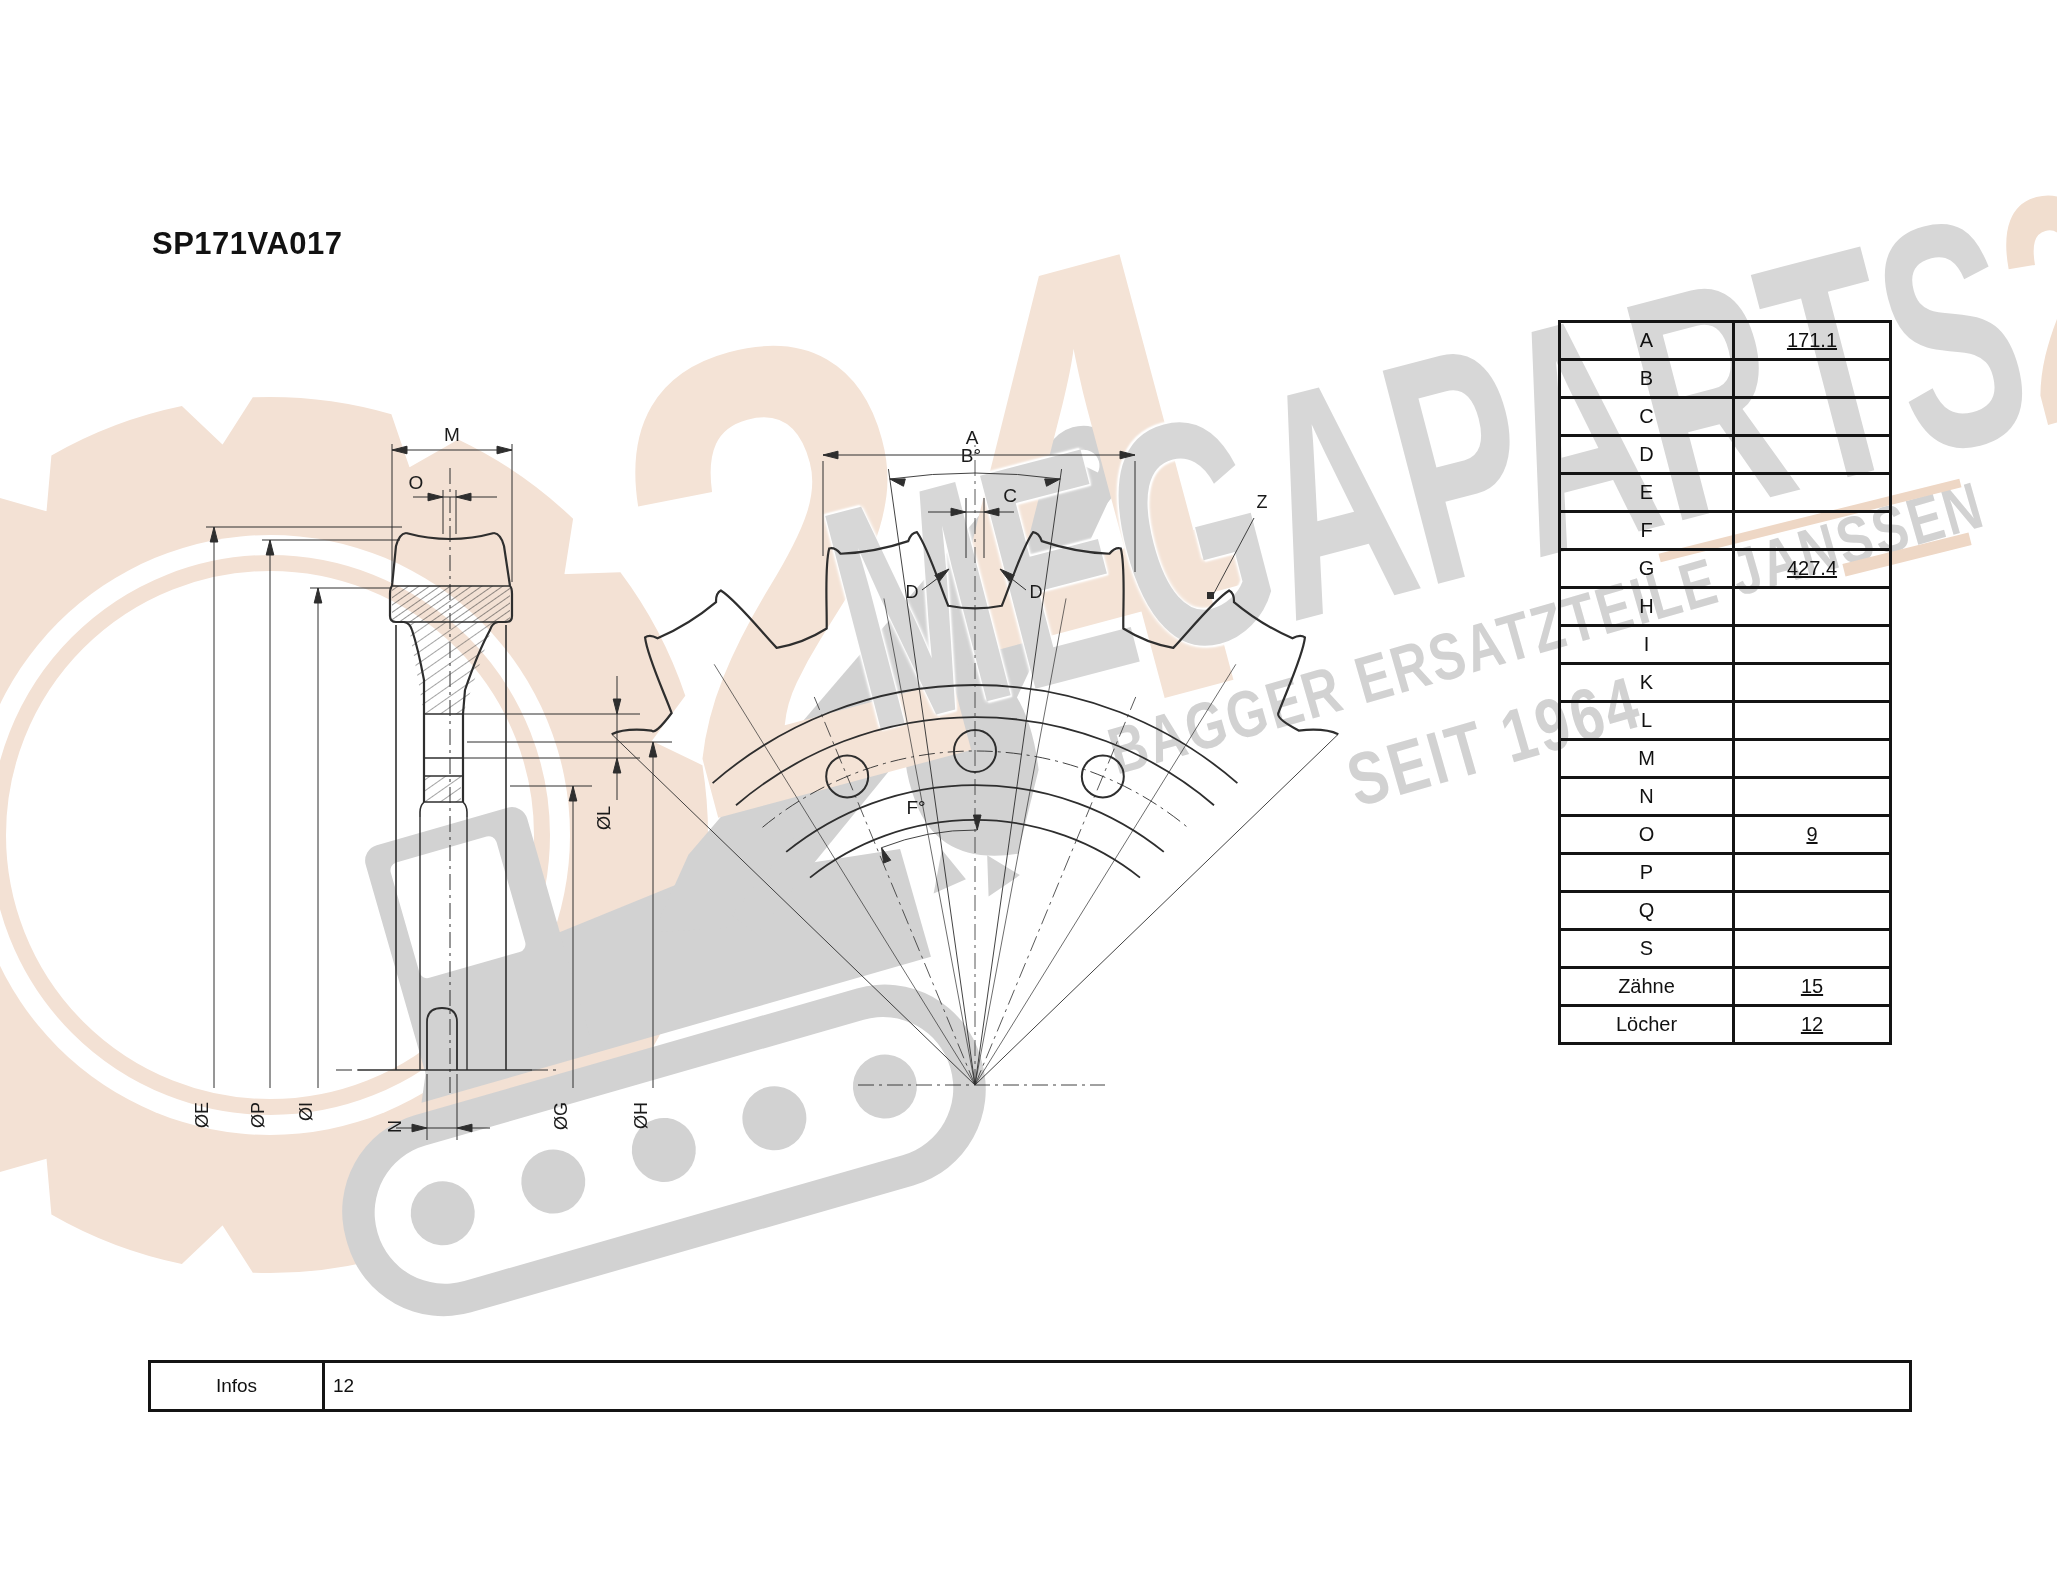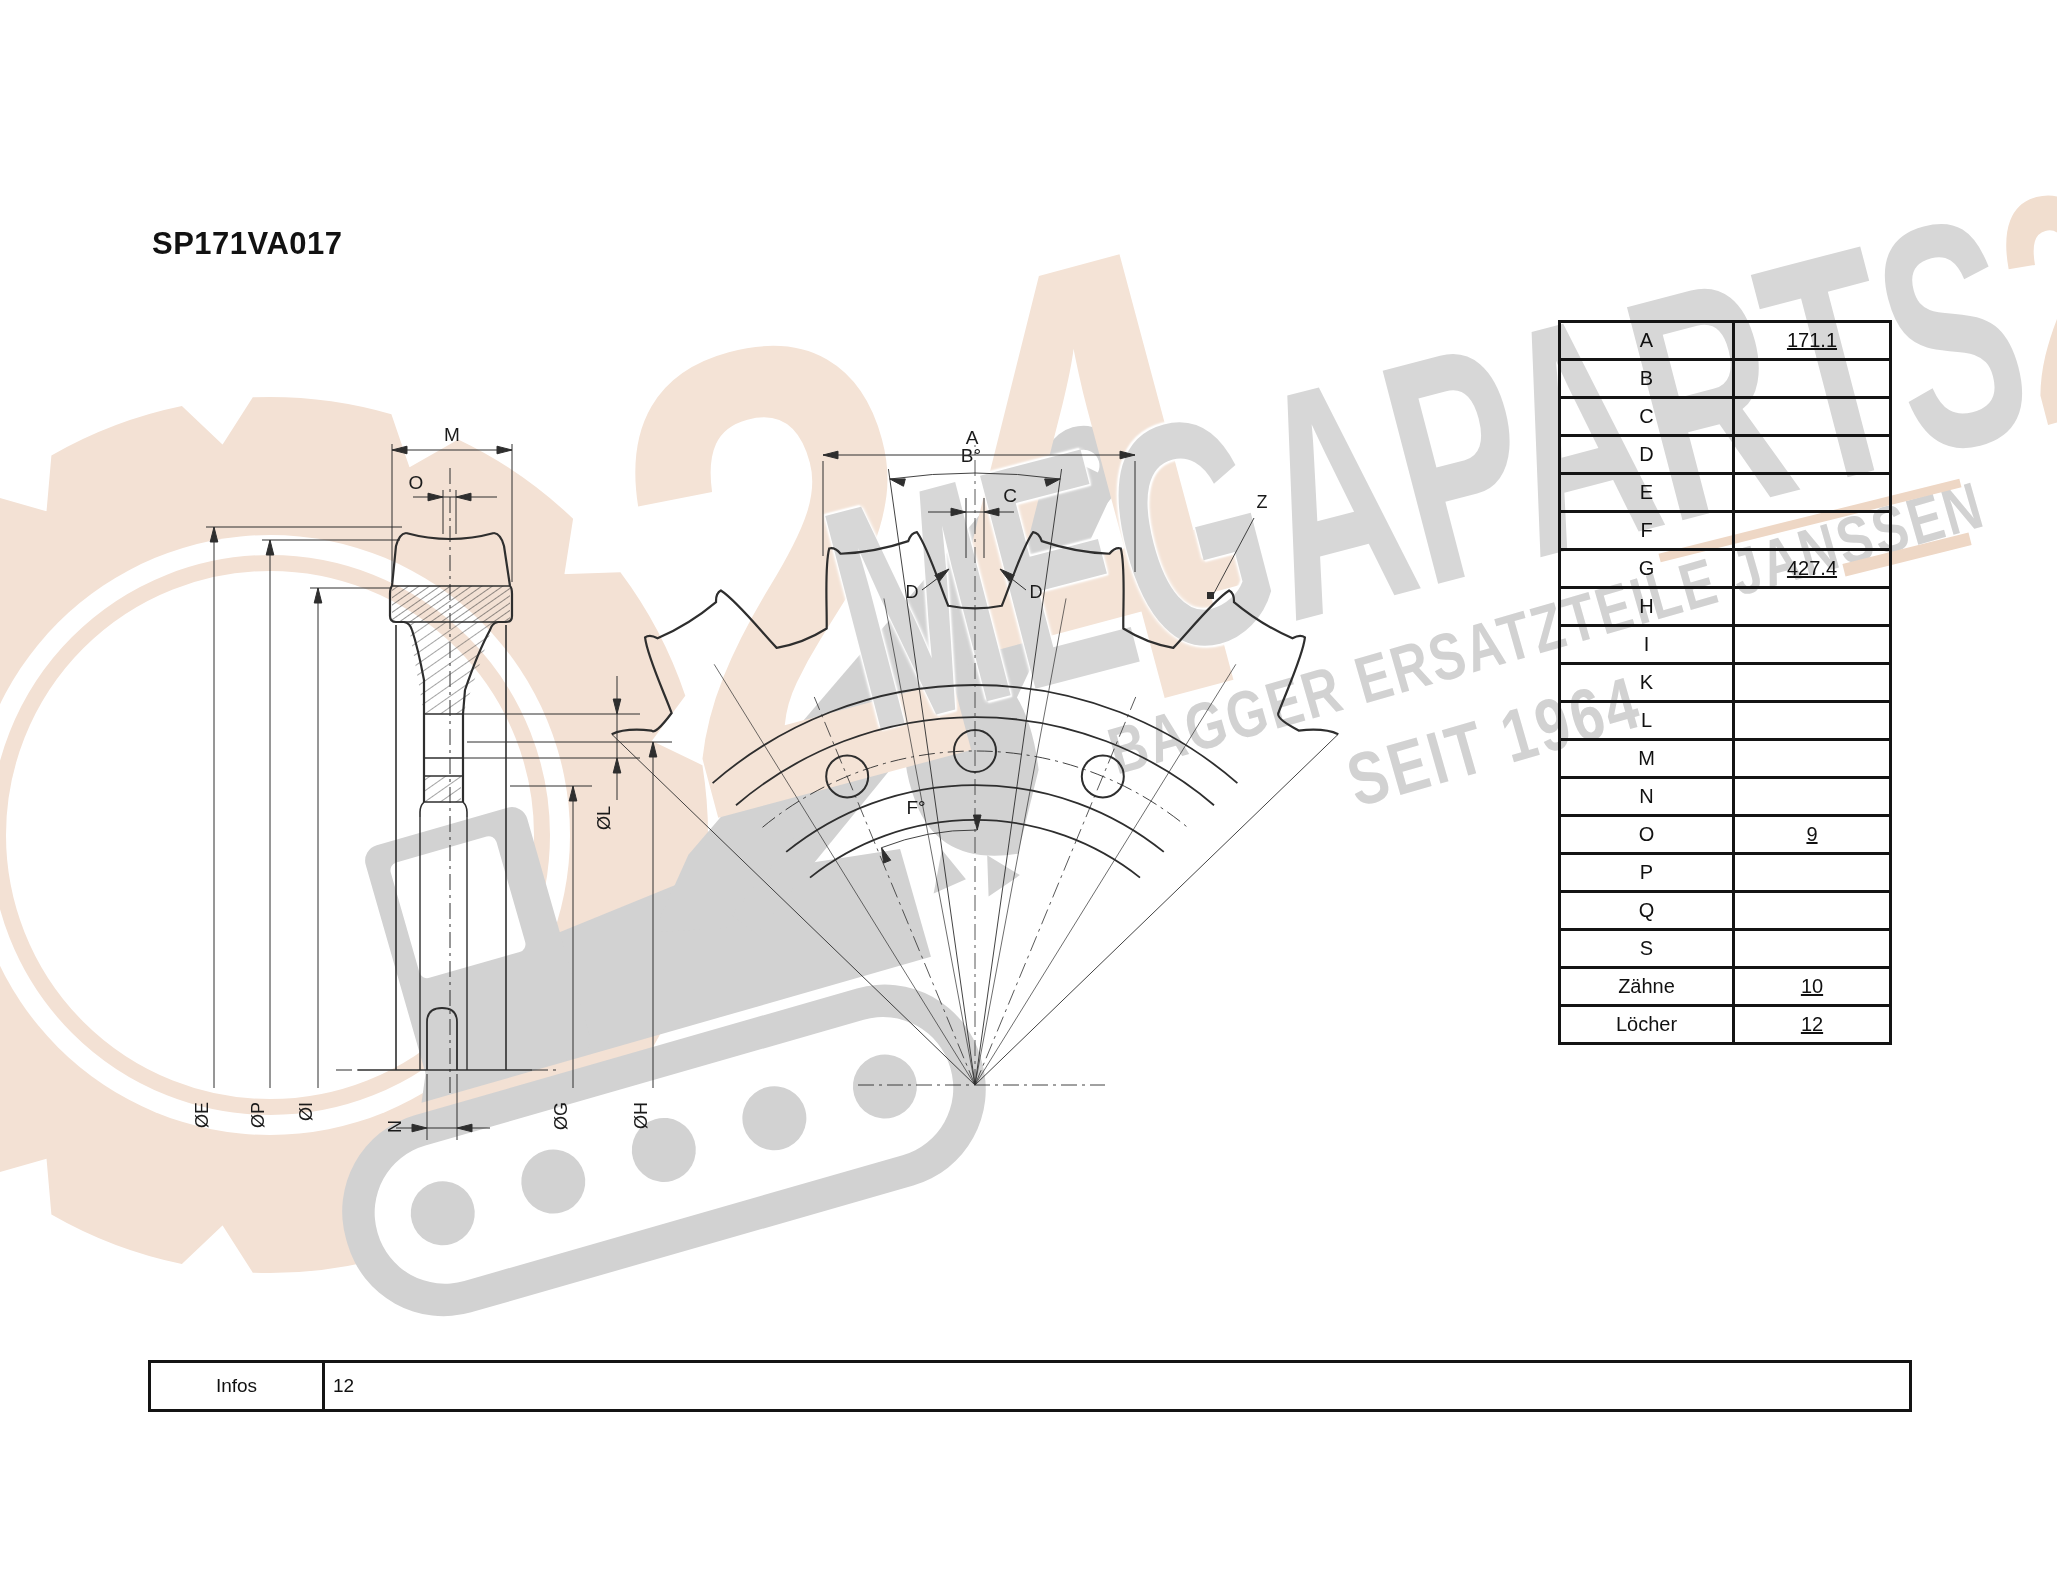--- a/index.html
+++ b/index.html
@@ -306,21 +306,21 @@
     <div class="spec-row">
       <div class="spec-cell lab">Q</div>
       <div class="spec-cell val"></div>
     </div>
     <div class="spec-row">
       <div class="spec-cell lab">S</div>
       <div class="spec-cell val"></div>
     </div>
     <div class="spec-row">
       <div class="spec-cell lab">Zähne</div>
-      <div class="spec-cell val">10</div>
+      <div class="spec-cell val">15</div>
     </div>
     <div class="spec-row">
       <div class="spec-cell lab">Löcher</div>
       <div class="spec-cell val">12</div>
     </div>
   </div>
 
 <div class="info-table">
   <div class="info-cell lab">Infos</div>
   <div class="info-cell val">12</div>

